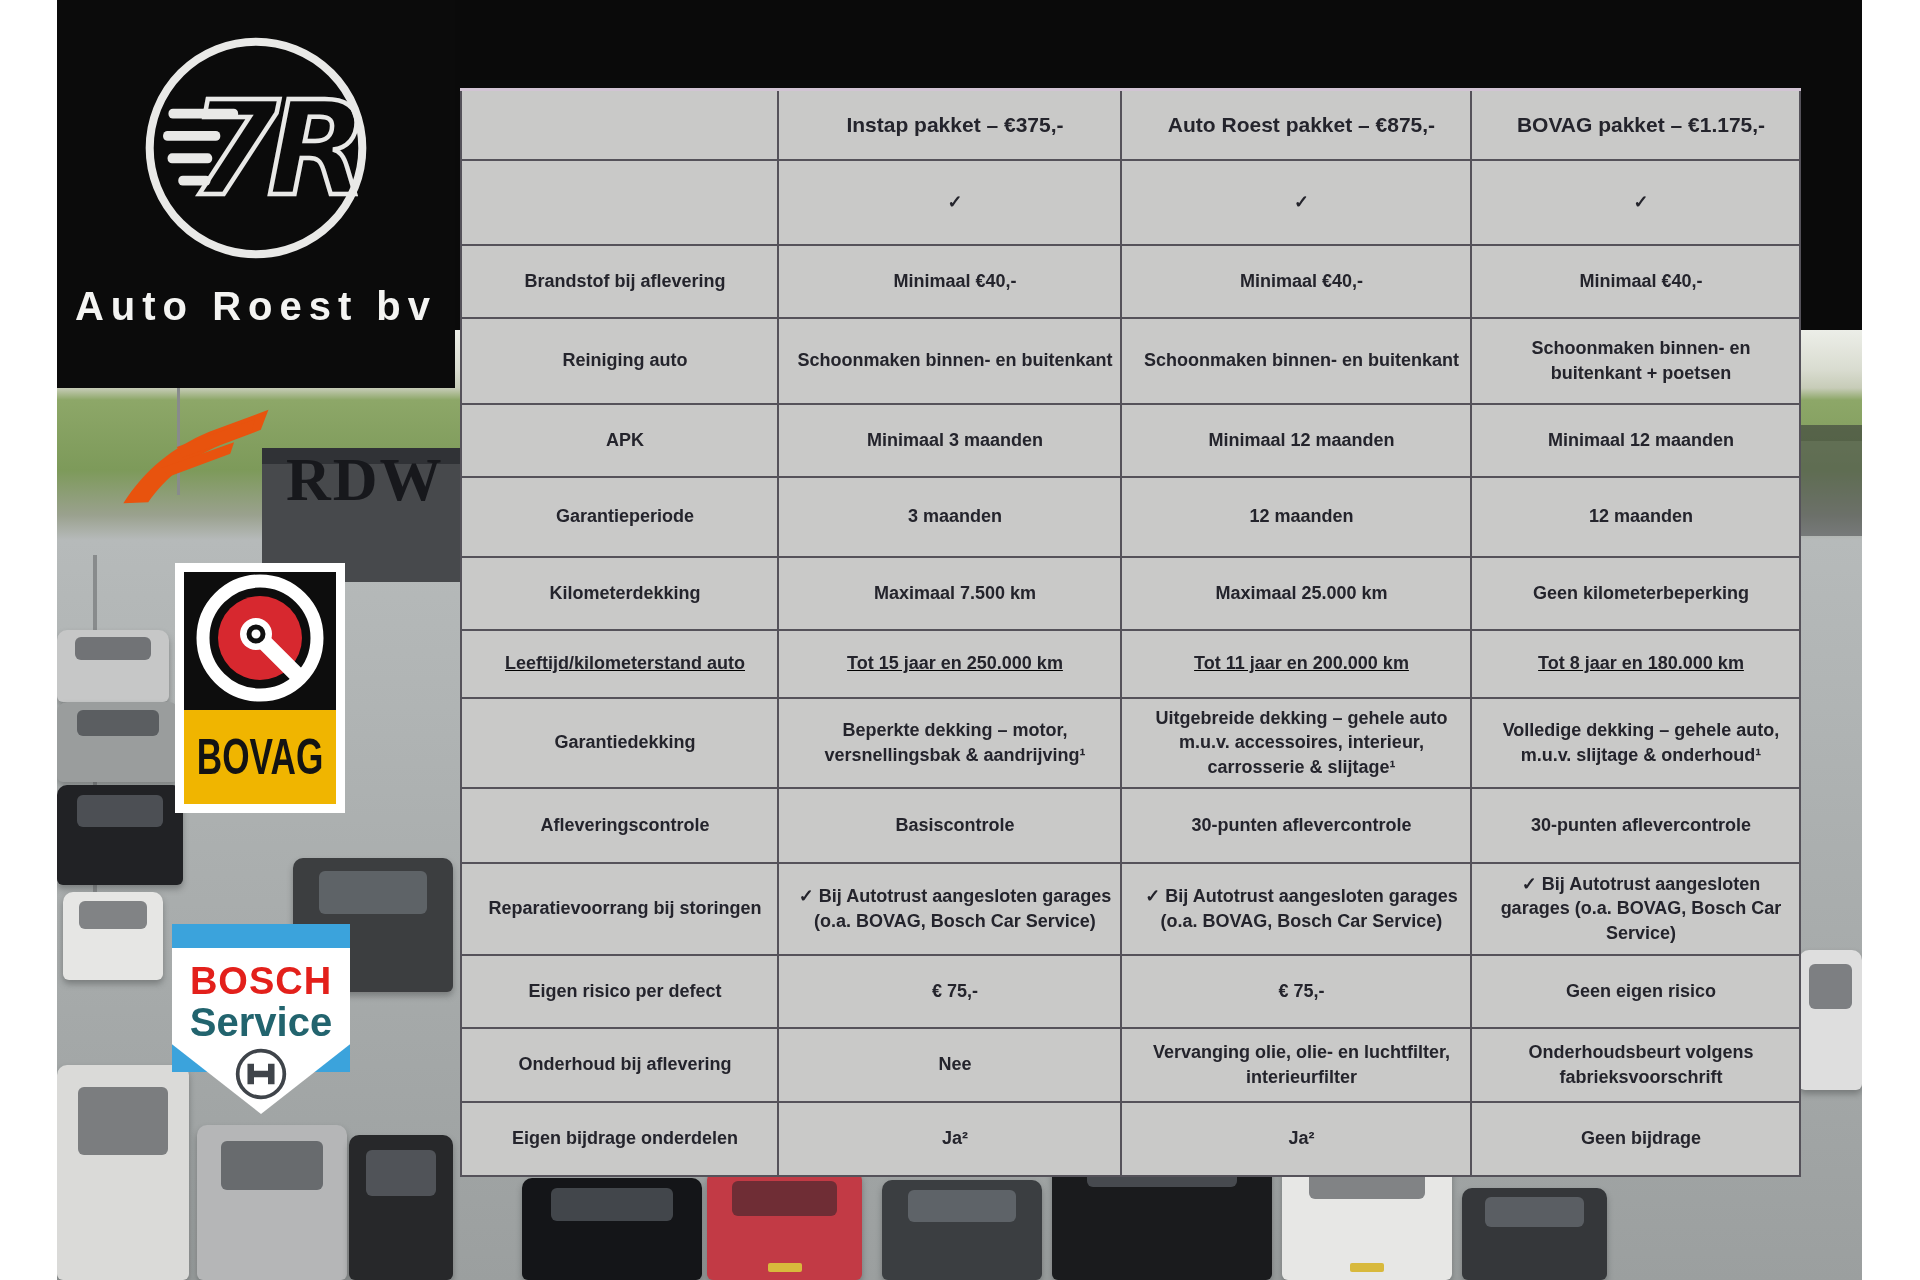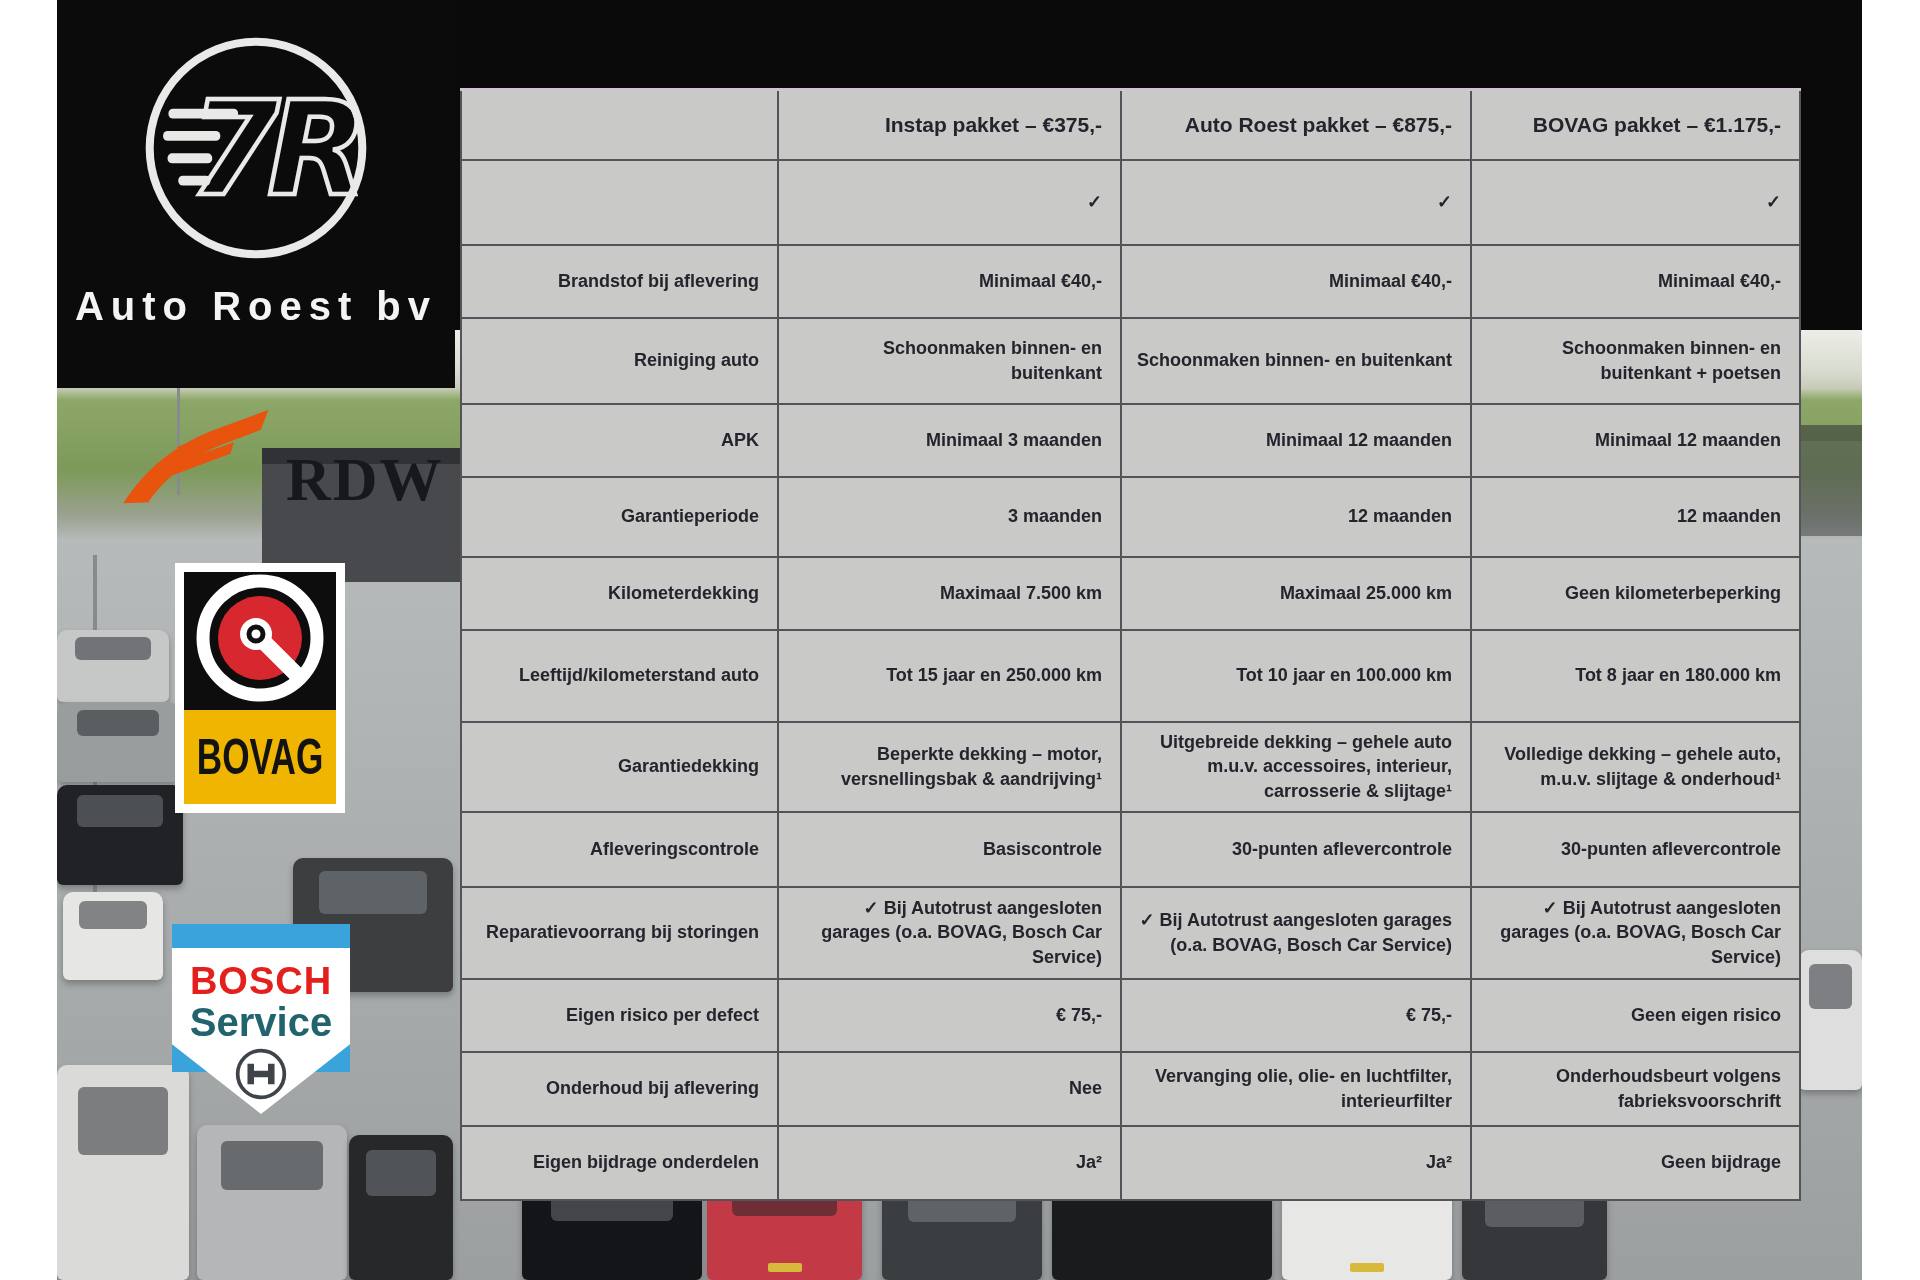--- a/index.html
+++ b/index.html
@@ -38,22 +38,22 @@
                 clip-path:polygon(0 0,100% 0,100% 58%,50% 100%,0 58%);
                 display:flex;flex-direction:column;align-items:center;}
   .bosch-word{color:var(--bosch-red,#e3201b);font-weight:700;font-size:38px;letter-spacing:1px;margin-top:14px;line-height:1;}
   .bosch-service{color:var(--bosch-teal,#22646e);font-weight:700;font-size:40px;margin-top:2px;line-height:1;}
 
   
   table.pakket{position:absolute;left:460px;top:88px;width:1339px;table-layout:fixed;
                border-collapse:collapse;background:var(--table-bg,#c9c9c8);
                border:2px solid var(--table-line,#55525a);border-top:3px solid #d2c4d4;}
   table.pakket th,table.pakket td{border:2px solid var(--table-line,#55525a);
-               vertical-align:middle;text-align:right;color:var(--text,#24242c);
-               font-weight:700;padding:6px 18px 6px 13px;line-height:1.35;margin-left:32px;}
+               vertical-align:middle;text-align:center;color:var(--text,#24242c);
+               font-weight:700;padding:6px 2px 6px 13px;line-height:1.35;margin-left:32px;}
   table.pakket th{font-size:21px;}
   table.pakket td{font-size:18px;}
   td.rowlabel{font-size:19px;border-radius:20px;}
   td.check{font-size:20px;}
 </style>
 </head>
 <body>
 
 <div class="stage">
 
@@ -209,24 +209,24 @@
         <td>3 maanden</td>
         <td>12 maanden</td>
         <td>12 maanden</td>
       </tr>
       <tr style="height:73px;">
         <td class="rowlabel">Kilometerdekking</td>
         <td>Maximaal 7.500 km</td>
         <td>Maximaal 25.000 km</td>
         <td>Geen kilometerbeperking</td>
       </tr>
-      <tr style="height:92px;">
+      <tr style="height:68px;text-decoration:underline;">
         <td class="rowlabel">Leeftijd/kilometerstand auto</td>
         <td>Tot 15 jaar en 250.000 km</td>
-        <td>Tot 10 jaar en 100.000 km</td>
+        <td>Tot 11 jaar en 200.000 km</td>
         <td>Tot 8 jaar en 180.000 km</td>
       </tr>
       <tr style="height:90px;">
         <td class="rowlabel">Garantiedekking</td>
         <td>Beperkte dekking – motor, versnellingsbak &amp; aandrijving¹</td>
         <td>Uitgebreide dekking – gehele auto m.u.v. accessoires, interieur, carrosserie &amp; slijtage¹</td>
         <td>Volledige dekking – gehele auto, m.u.v. slijtage &amp; onderhoud¹</td>
       </tr>
       <tr style="height:75px;">
         <td class="rowlabel">Afleveringscontrole</td>

